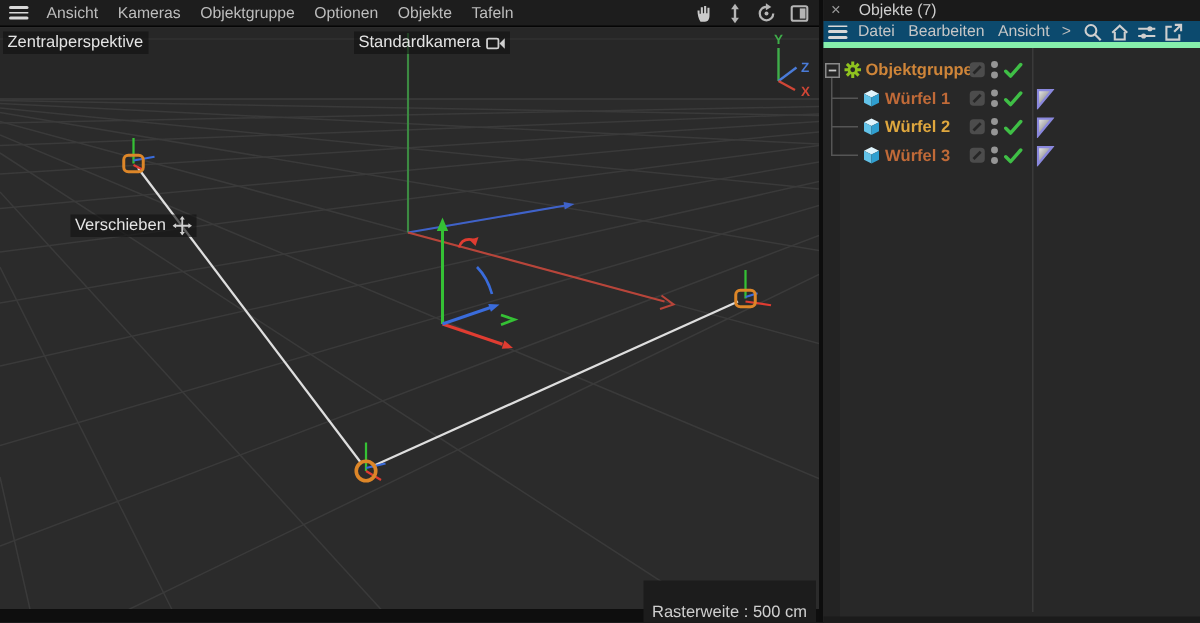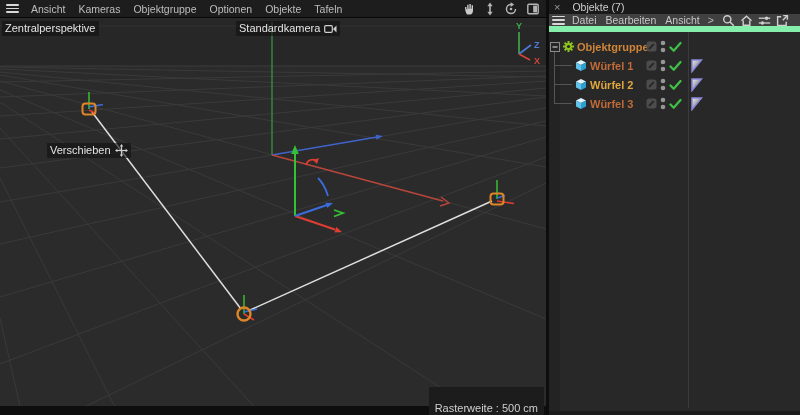--- a/index.html
+++ b/index.html
@@ -30,22 +30,22 @@
 
   
   #divider{position:absolute;left:546px;top:0;width:3px;height:415px;background:#0d0d0d;}
 
   
   #panel{position:absolute;left:549px;top:0;width:251px;height:415px;background:#282828;}
   #panel-header{position:absolute;left:0;top:0;width:100%;height:14px;background:#1a1a1a;
                 display:flex;align-items:center;font-size:10.5px;color:#cecece;}
   #panel-close{margin-left:5px;color:#9a9a9a;font-size:11px;line-height:10px;cursor:pointer;}
   #panel-title{margin-left:12px;}
-  #panel-menu{position:absolute;left:0;top:14px;width:100%;height:18px;background:#404040;
-              border-bottom:6px solid #86efac;display:flex;align-items:center;font-size:10.5px;color:#c6c6c6;}
+  #panel-menu{position:absolute;left:0;top:14px;width:100%;height:18px;background:#0c4a6e;
+              border-bottom:4px solid #86efac;display:flex;align-items:center;font-size:10.5px;color:#c6c6c6;}
   #panel-menu .burger{margin-left:3px;margin-right:7px;}
   .pmenu-items{display:flex;gap:9px;}
   .pmenu-items span{cursor:pointer;}
   .pmenu-chevron{margin-left:8px;color:#bdbdbd;cursor:pointer;}
   .pmenu-icons{display:flex;gap:5px;align-items:center;margin-left:8px;}
   .pmenu-icons svg{display:block;cursor:pointer;}
 
   #tree{position:absolute;left:0;top:32px;width:100%;height:383px;background:#282828;}
   #tree .left-strip{position:absolute;left:0;top:0;width:11px;height:100%;background:#232323;}
   #tag-separator{position:absolute;left:139px;top:0;width:1px;height:376px;background:#3a3a3a;}

